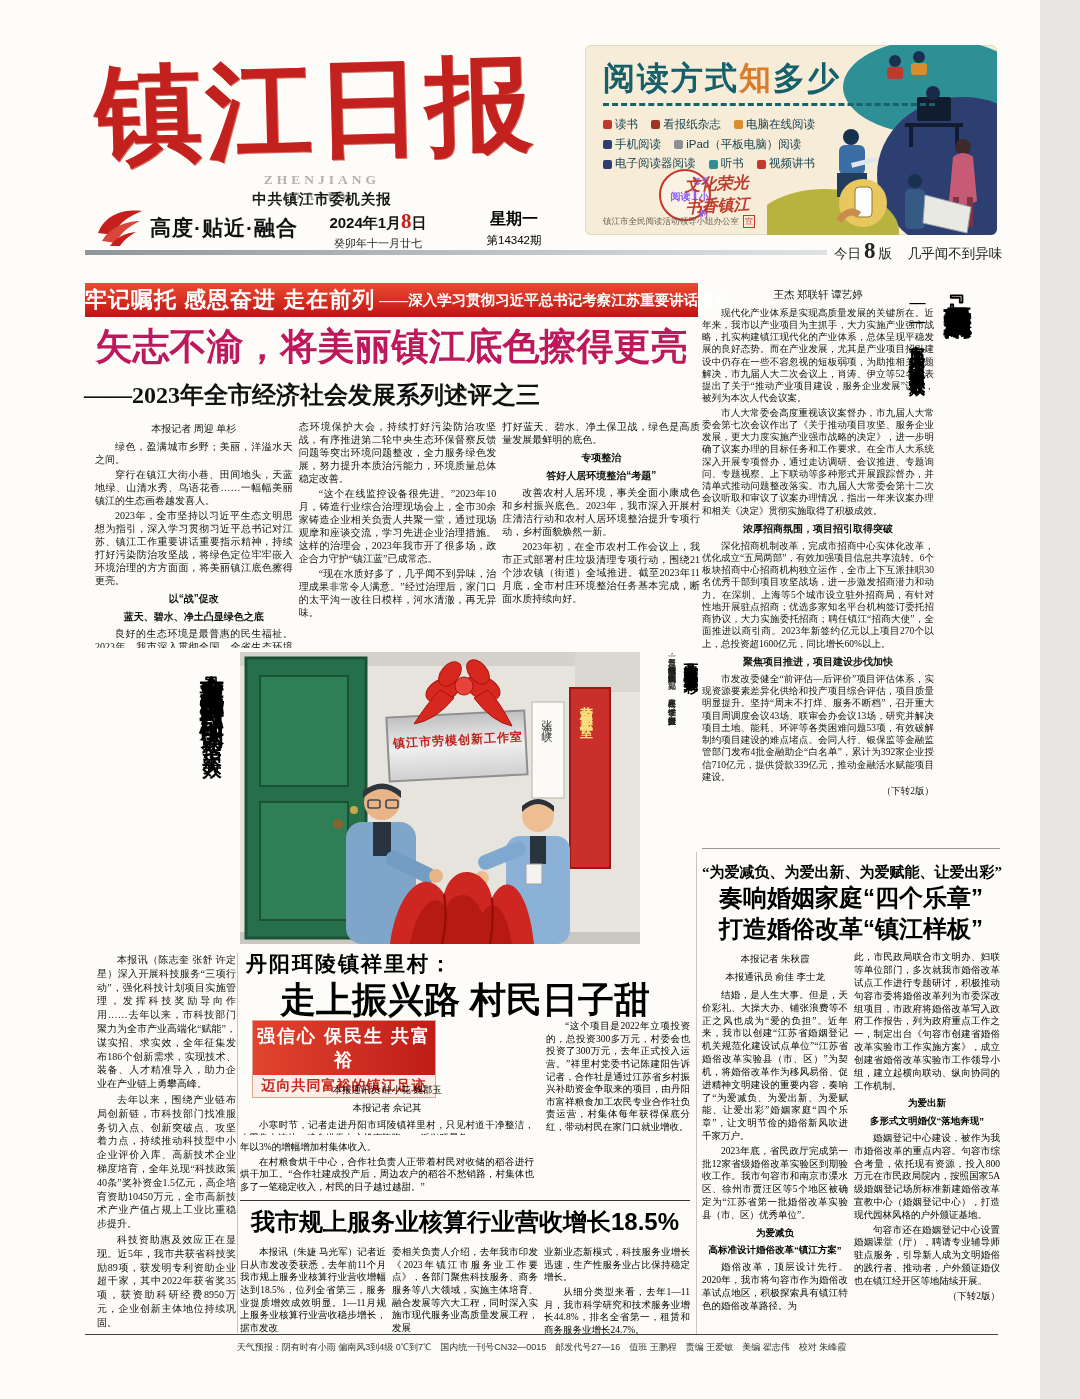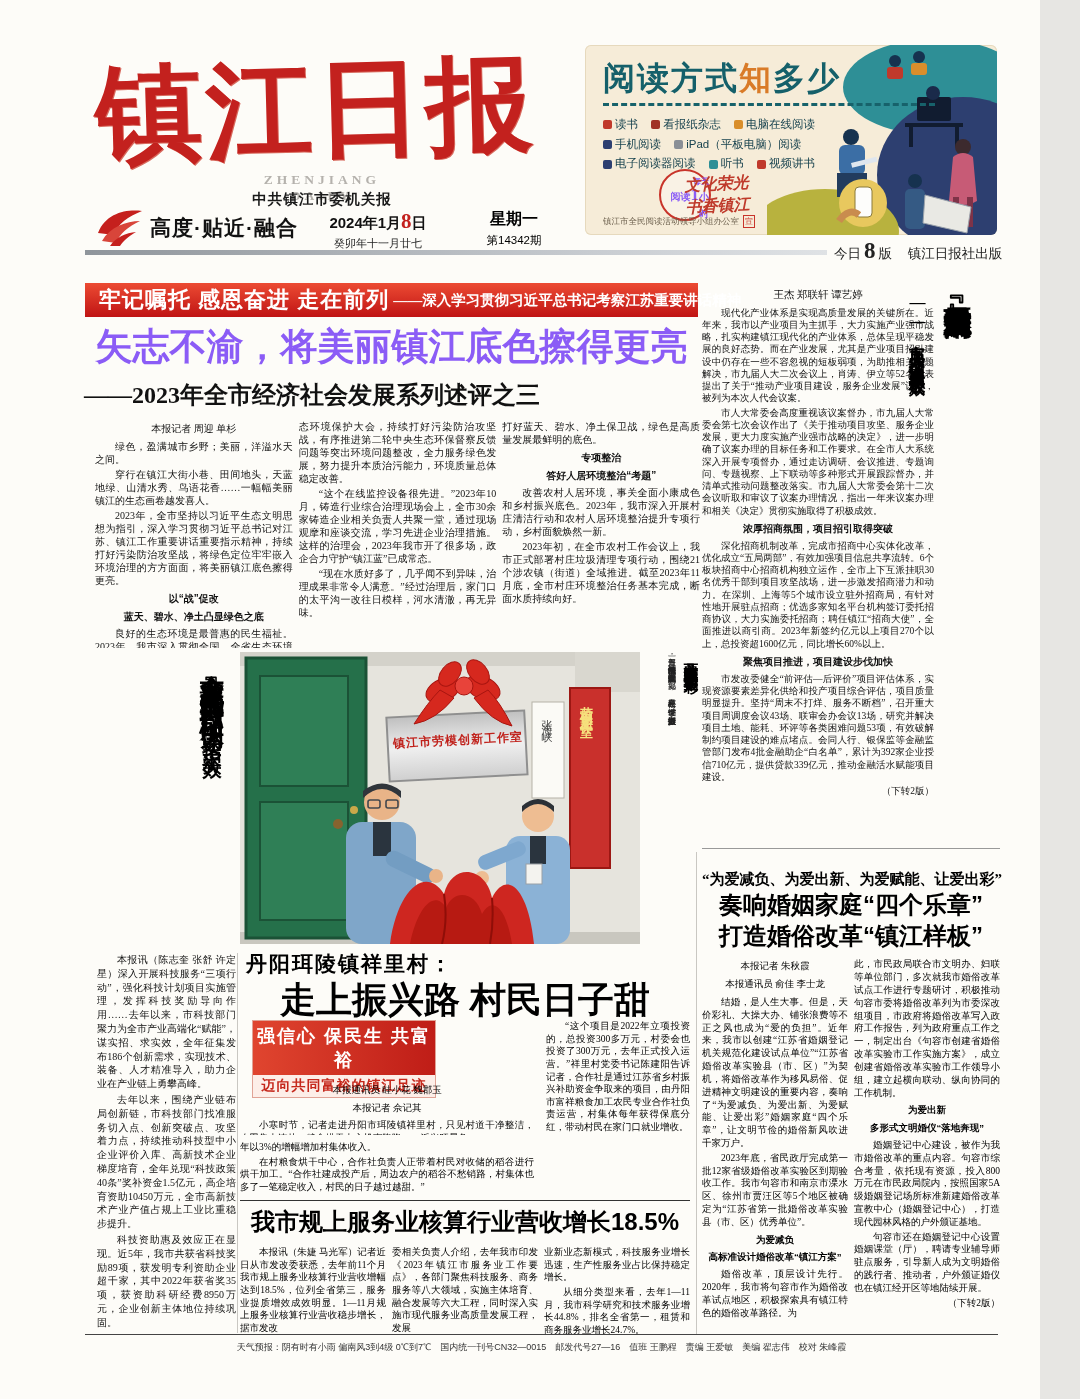--- a/index.html
+++ b/index.html
@@ -48,25 +48,25 @@
   .stamp .s2 { font-size:10px; }
   .stamp .sbig { font-size:17px; font-family:"Liberation Serif",serif; }
   .promo-script { position:absolute; left:100px; top:128px; color:#bf3a2b; font-family:"Liberation Serif", serif;
     font-weight:bold; font-style:italic; font-size:16px; line-height:1.35; transform:rotate(-3deg); }
   .promo-credit { position:absolute; left:18px; top:170px; font-size:8.5px; color:#6b5f4c; }
   .promo-credit .mark { display:inline-block; margin-left:4px; color:#c8342a; border:1px solid #c8342a; padding:0 1px; font-size:8px; }
   .promo-art { position:absolute; right:0; top:0; }
 
   
   .redbanner { position:absolute; left:85px; top:283px; width:613px; height:34px;
-    background:linear-gradient(180deg,#ec4b33,#c01414); color:#fff; display:flex; align-items:center; padding-left:14px; }
+    background:linear-gradient(180deg,#ec4b33,#c01414); color:#fff; display:flex; align-items:center; padding-left:0; }
   .redbanner .rb-main { font-size:22px; font-weight:900; letter-spacing:1px; white-space:nowrap; }
   .redbanner .rb-sub { font-family:"Liberation Serif", serif; font-weight:bold; font-size:14.5px; margin-left:4px; white-space:nowrap; }
   .lead-hl { position:absolute; left:85px; top:322px; width:613px; text-align:center; font-size:37px;
-    font-weight:900; color:#8b5cf6; letter-spacing:0; white-space:nowrap; }
+    font-weight:900; color:#be185d; letter-spacing:0; white-space:nowrap; }
   .lead-dek { position:absolute; left:84px; top:379px; width:613px; text-align:left;
     font-family:"Liberation Serif", serif; font-weight:bold; font-size:24px; color:#111; }
 
   
   .serif { font-family:"Liberation Serif","DejaVu Serif", serif; }
   .cols { display:flex; gap:6px; }
   .col { flex:1; overflow:hidden; text-align:justify; }
   .bp { text-indent:2em; margin-bottom:2px; }
   .byline { text-align:center; text-indent:0; margin:2px 0 5px; }
   .colsub { text-indent:0; font-weight:bold; text-align:center; font-family:"Liberation Sans",sans-serif; margin:5px 0 4px; }
@@ -121,21 +121,21 @@
   .project { position:absolute; left:702px; top:286px; width:232px; height:554px; overflow:hidden;
     font-size:9.5px; line-height:1.29; text-align:justify; color:#111; }
   .project .byline { font-size:10.5px; }
   .project .colsub { font-size:10px; margin:6px 0 4px; }
   .project-vt-sub { position:absolute; left:906px; top:294px; height:540px; writing-mode:vertical-rl;
     text-orientation:upright; font-family:"Liberation Serif",serif; font-weight:bold; font-size:16px; letter-spacing:2px; }
   .project-vt { position:absolute; left:938px; top:286px; height:556px; writing-mode:vertical-rl;
     text-orientation:upright; font-size:28px; font-weight:900; letter-spacing:0px; line-height:1.4; }
 
   
-  .marriage { position:absolute; left:702px; top:848px; width:298px; border-top:1px solid #999; padding-top:21px; }
+  .marriage { position:absolute; left:702px; top:848px; width:298px; border-top:1px solid #999; padding-top:14px; }
   .m-kicker { text-align:center; font-family:"Liberation Serif",serif; font-weight:bold; font-size:15px; white-space:nowrap; }
   .m-h1,.m-h2 { text-align:center; font-size:24px; font-weight:900; line-height:1.3; white-space:nowrap; }
   .m-cols { margin-top:7px; height:362px; font-size:9.5px; line-height:1.35; }
   .m-cols .colsub { font-size:9.5px; }
 
   
   .vd { position:absolute; width:1px; background:#c9c7c2; }
   .footer-rule { position:absolute; left:85px; top:1334px; width:913px; border-top:1px solid #444; }
   .footer { position:absolute; left:85px; top:1341px; width:913px; text-align:center; font-size:9px; color:#333; }
 </style>
@@ -162,21 +162,21 @@
     <div class="date-lunar">癸卯年十一月廿七</div>
   </div>
   <div class="week-block">
     <div class="week-main">星期一</div>
     <div class="week-issue">第14342期</div>
   </div>
 
   <div class="graybar"></div>
   <div class="edition">
     <span>今日</span><b>8</b><span>版</span>
-    <span class="pub">镇江日报社出版</span>
+    <span class="pub">几乎闻不到异味</span>
   </div>
 
   <div class="promo">
     <svg class="promo-art" width="230" height="190" viewBox="0 0 230 190">
       <ellipse cx="168" cy="42" rx="92" ry="48" fill="#2e8f96"></ellipse>
       <ellipse cx="196" cy="130" rx="86" ry="78" fill="#2d3f70"></ellipse>
       <ellipse cx="58" cy="186" rx="74" ry="42" fill="#b8b23e"></ellipse>
 
       <circle cx="128" cy="16" r="6" fill="#16324f"></circle>
         <rect x="120" y="22" width="16" height="12" rx="3" fill="#c0392b"></rect>

